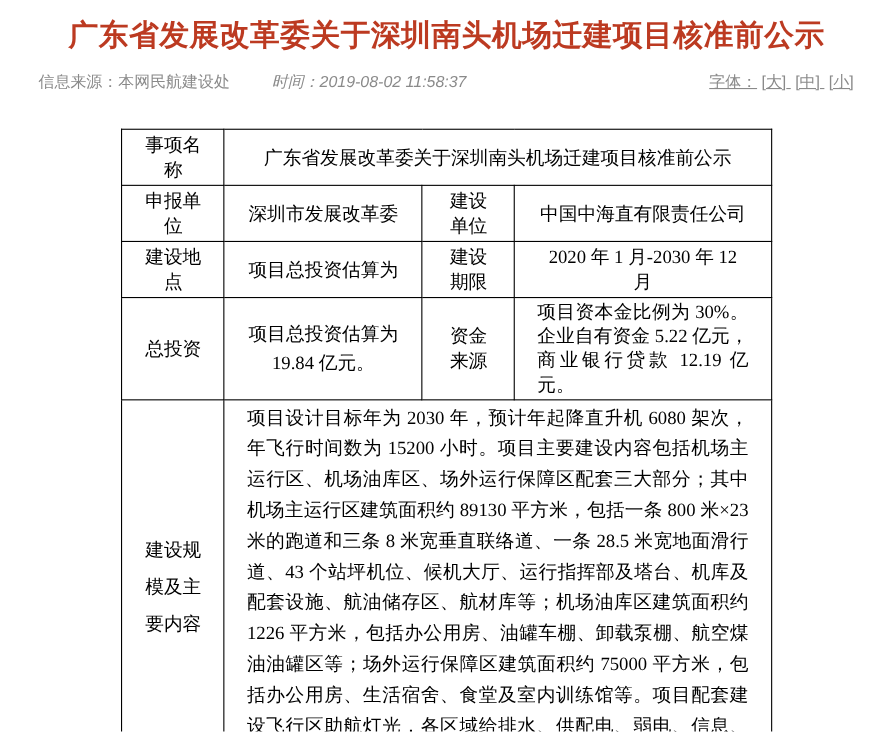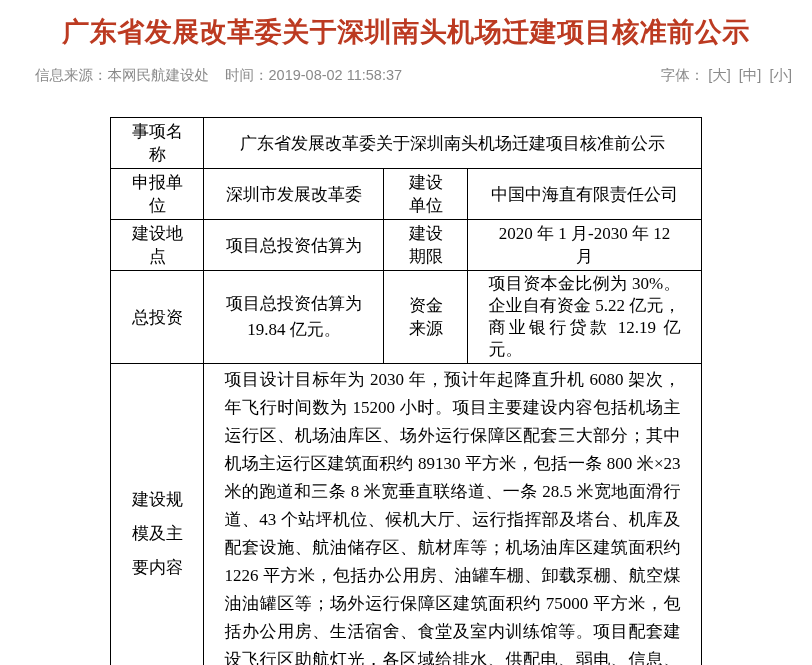--- a/index.html
+++ b/index.html
@@ -16,27 +16,27 @@
     font-size: 27px;
     line-height: 36px;
     color: #bc3a21;
     letter-spacing: 0.5px;
   }
   .meta-bar {
     display: flex;
     align-items: center;
     margin-top: 15px;
     padding-left: 35px;
-    padding-right: 20px;
+    padding-right: 36px;
     color: #8a8a8a;
     font-size: 14.5px;
     line-height: 20px;
   }
-  .meta-time { margin-left: 16px; }
-  .meta-font { margin-left: auto; }
+  .meta-time { margin-left: 38px; font-style: italic; }
+  .meta-font { margin-left: auto; text-decoration: underline; }
   .meta-font a {
     color: #8a8a8a; text-decoration: none; cursor: pointer; margin-left: 4px;
   }
   table.notice-table {
     width: 590px;
     margin: 32px auto 0 auto;
     border-collapse: collapse;
     table-layout: fixed;
     font-family: "Liberation Serif", "DejaVu Serif", serif;
     font-size: 17px;

